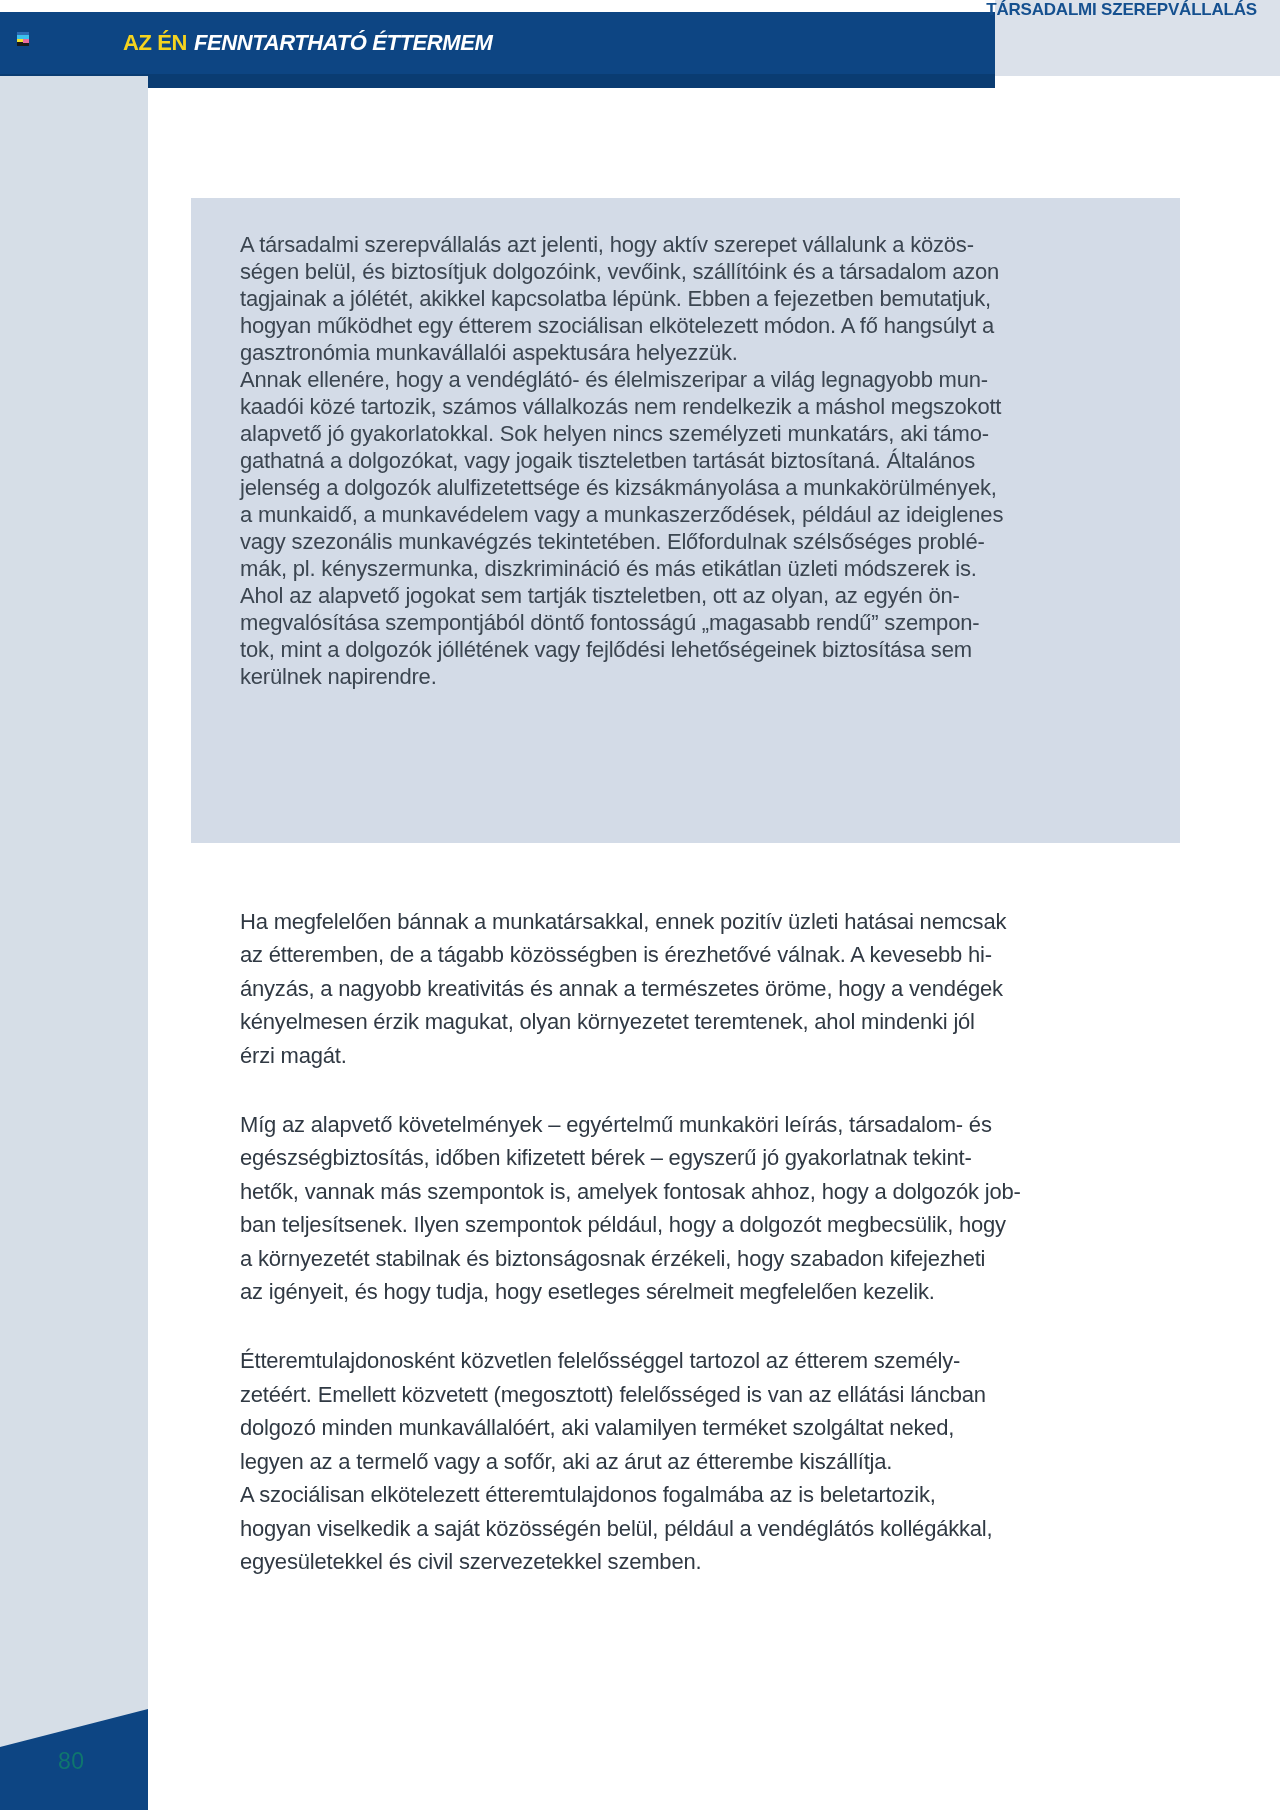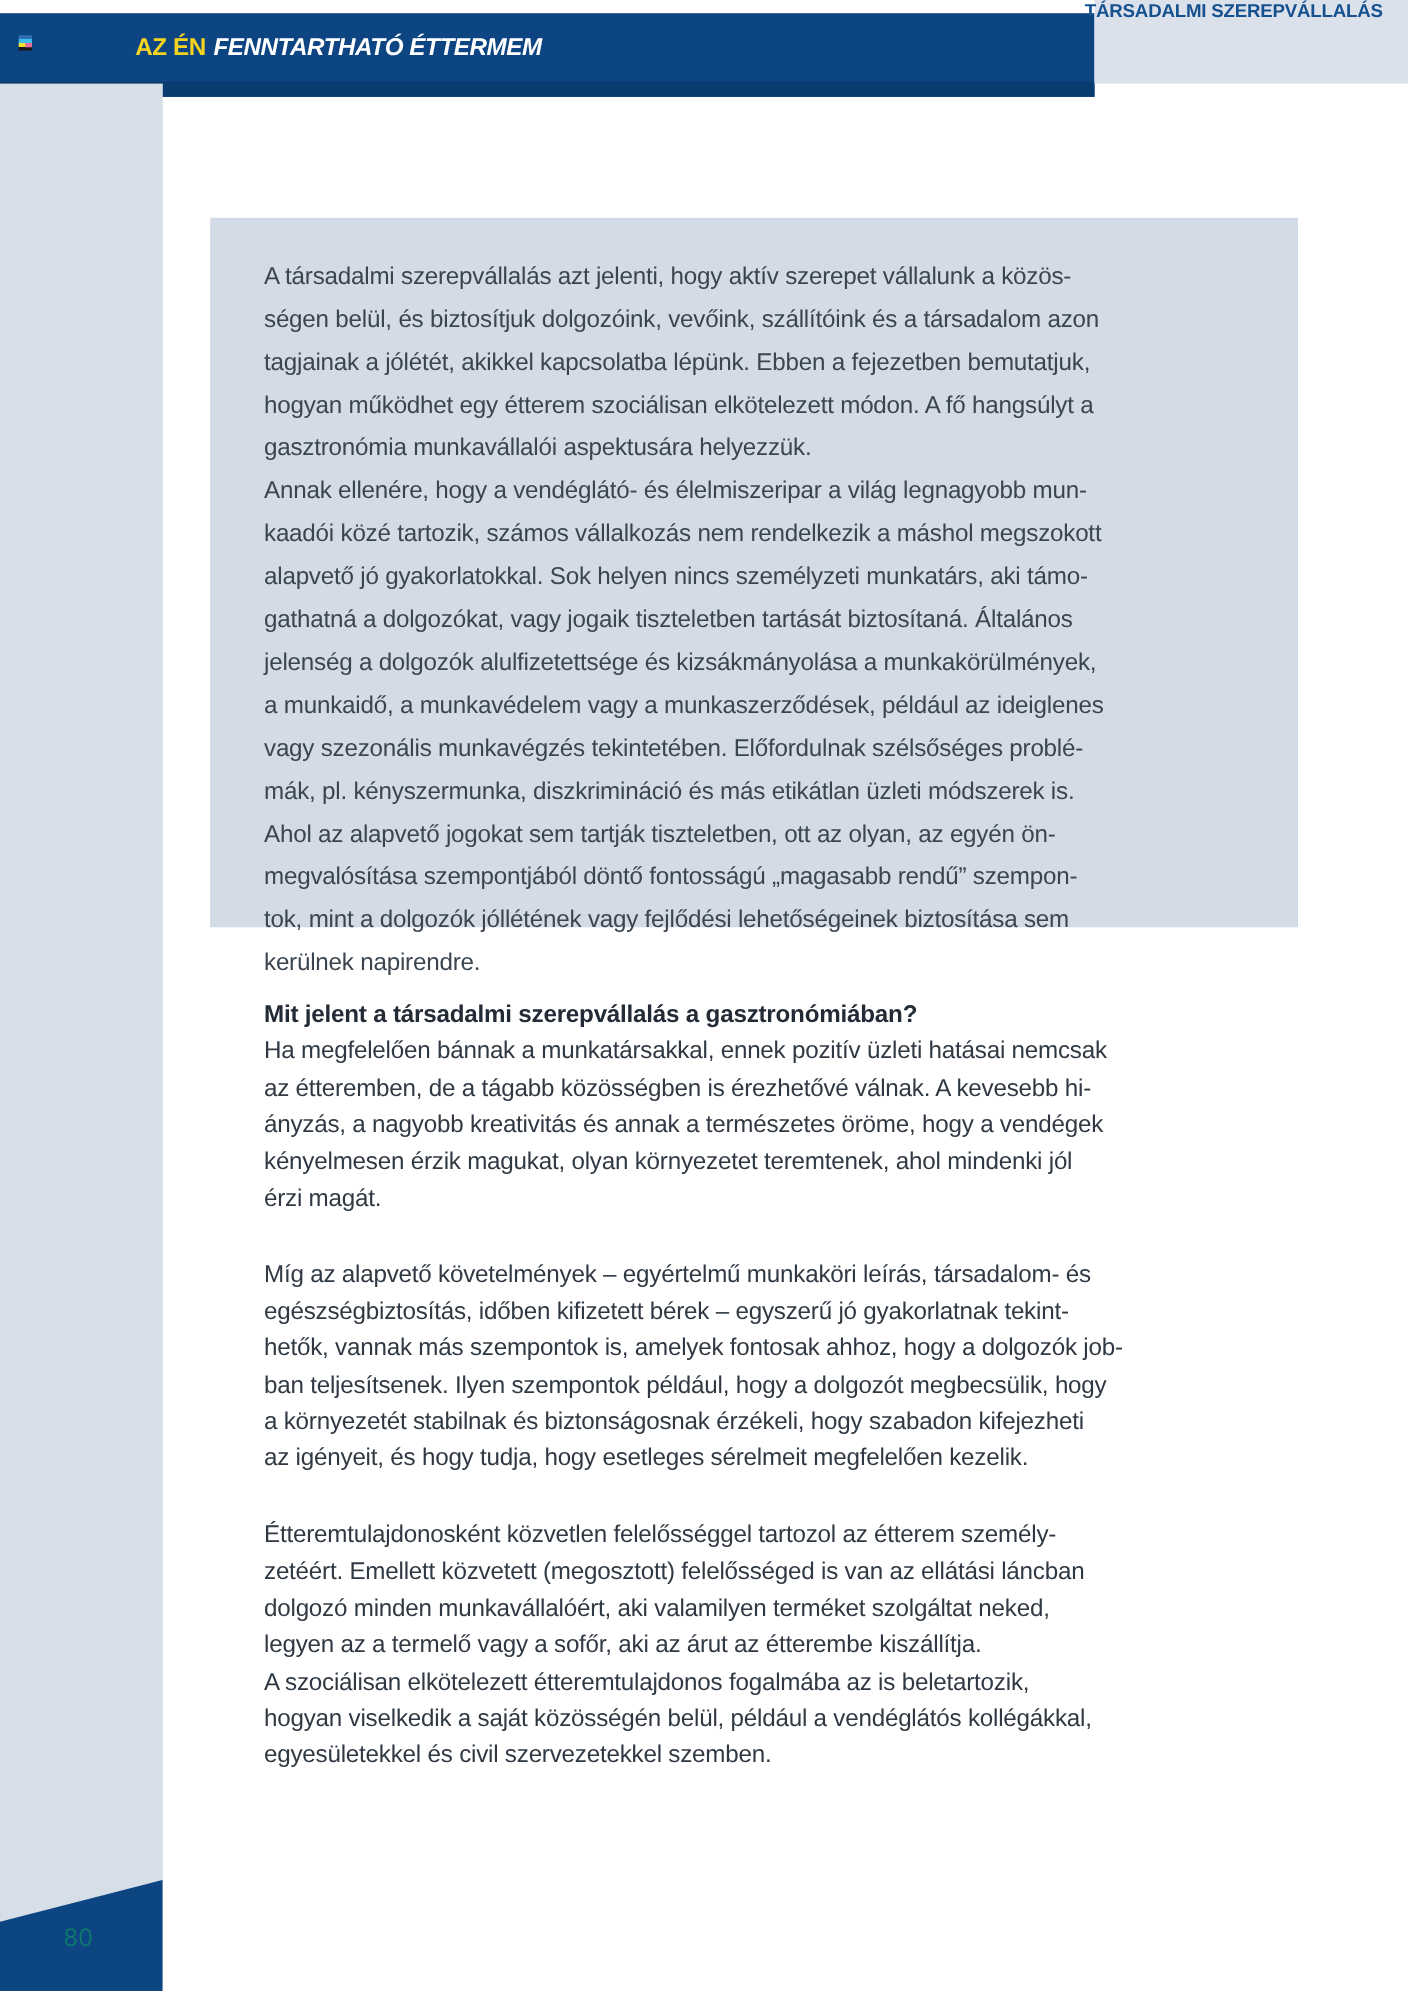--- a/index.html
+++ b/index.html
@@ -65,21 +65,21 @@
     color:#0f766e; font-size:23px; letter-spacing:0.5px;
   }
   
   .intro-box {
     position:absolute; left:191px; top:198px; width:989px; height:645px;
     background:#d3dbe7; box-sizing:border-box;
   }
   .intro-text {
     position:absolute; left:49px; top:33px; width:905px;
     color:#3b4550;
-    font-size:22px; line-height:39px; letter-spacing:-0.2px;
+    font-size:22px; line-height:27px; letter-spacing:-0.2px;
     white-space:pre-line;
   }
   
   .content {
     position:absolute; left:240px; top:905px; width:920px;
     color:#303943;
     font-size:22px; line-height:33.4px; letter-spacing:-0.2px;
   }
   .content h2 {
     margin:0; padding:0;
@@ -126,21 +126,20 @@
 a munkaidő, a munkavédelem vagy a munkaszerződések, például az ideiglenes
 vagy szezonális munkavégzés tekintetében. Előfordulnak szélsőséges problé-
 mák, pl. kényszermunka, diszkrimináció és más etikátlan üzleti módszerek is.
 Ahol az alapvető jogokat sem tartják tiszteletben, ott az olyan, az egyén ön-
 megvalósítása szempontjából döntő fontosságú „magasabb rendű” szempon-
 tok, mint a dolgozók jóllétének vagy fejlődési lehetőségeinek biztosítása sem
 kerülnek napirendre.</div>
 </div>
 
 <div class="content">
-  <h2>Mit jelent a társadalmi szerepvállalás a gasztronómiában?</h2>
   <p>Ha megfelelően bánnak a munkatársakkal, ennek pozitív üzleti hatásai nemcsak
 az étteremben, de a tágabb közösségben is érezhetővé válnak. A kevesebb hi-
 ányzás, a nagyobb kreativitás és annak a természetes öröme, hogy a vendégek
 kényelmesen érzik magukat, olyan környezetet teremtenek, ahol mindenki jól
 érzi magát.</p>
   <p>Míg az alapvető követelmények – egyértelmű munkaköri leírás, társadalom- és
 egészségbiztosítás, időben kifizetett bérek – egyszerű jó gyakorlatnak tekint-
 hetők, vannak más szempontok is, amelyek fontosak ahhoz, hogy a dolgozók job-
 ban teljesítsenek. Ilyen szempontok például, hogy a dolgozót megbecsülik, hogy
 a környezetét stabilnak és biztonságosnak érzékeli, hogy szabadon kifejezheti

